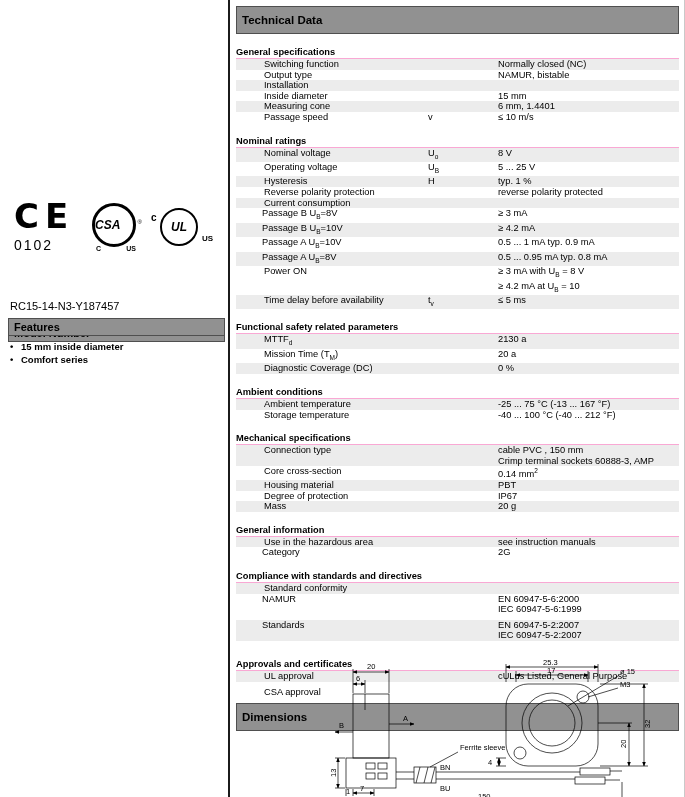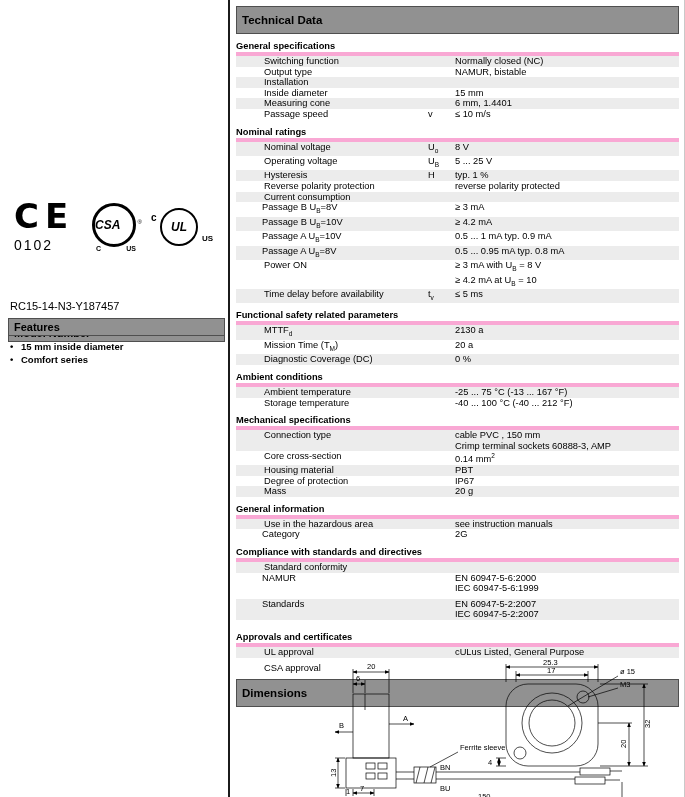--- a/index.html
+++ b/index.html
@@ -34,29 +34,29 @@
   .model-value  { position:absolute; left:2px; top:300px; font-weight:normal; font-size:11px; }
   .bar-features { top:318px; }
   .features-list { position:absolute; left:2px; top:340px; }
   .feature-item { display:flex; font-weight:bold; font-size:9.5px; line-height:13px; }
   .feature-item .bullet { width:11px; }
 
   
   .right-col { position:absolute; left:236px; top:6px; width:443px; }
   .main-bar { background:#919191; border:1px solid #4f4f4f; font-weight:bold; font-size:11.5px;
     padding:7px 5px; margin-bottom:3px; }
-  .sec-header { font-weight:bold; font-size:9.3px; border-bottom:4px solid #f9a8d4;
-    margin-top:6px; padding:1px 0; }
+  .sec-header { font-weight:bold; font-size:9.3px; border-bottom:1px solid #f9a8d4;
+    margin-top:12px; padding:1px 0; }
   .spec-row { display:flex; line-height:10.6px; font-size:9.3px; }
   .spec-row.shaded { background:#ececec; }
   .cell-label { width:192px; }
   .ind1 { padding-left:28px; }
   .ind2 { padding-left:26px; }
   .cell-sym { width:27px; }
-  .cell-val { flex:1; }
+  .cell-val { flex:1;margin-left:43px; }
   .row-spacer { height:5px; }
   sub, sup { font-size:6.5px; }
   .dims-bar { margin-top:6px; }
 
   
   .drawing { position:absolute; left:330px; top:660px; width:345px; height:152px; }
   .drawing svg text { font-family:"Liberation Sans", sans-serif; font-size:7.5px; fill:#000; stroke:none; }
 </style>
 </head>
 <body>

